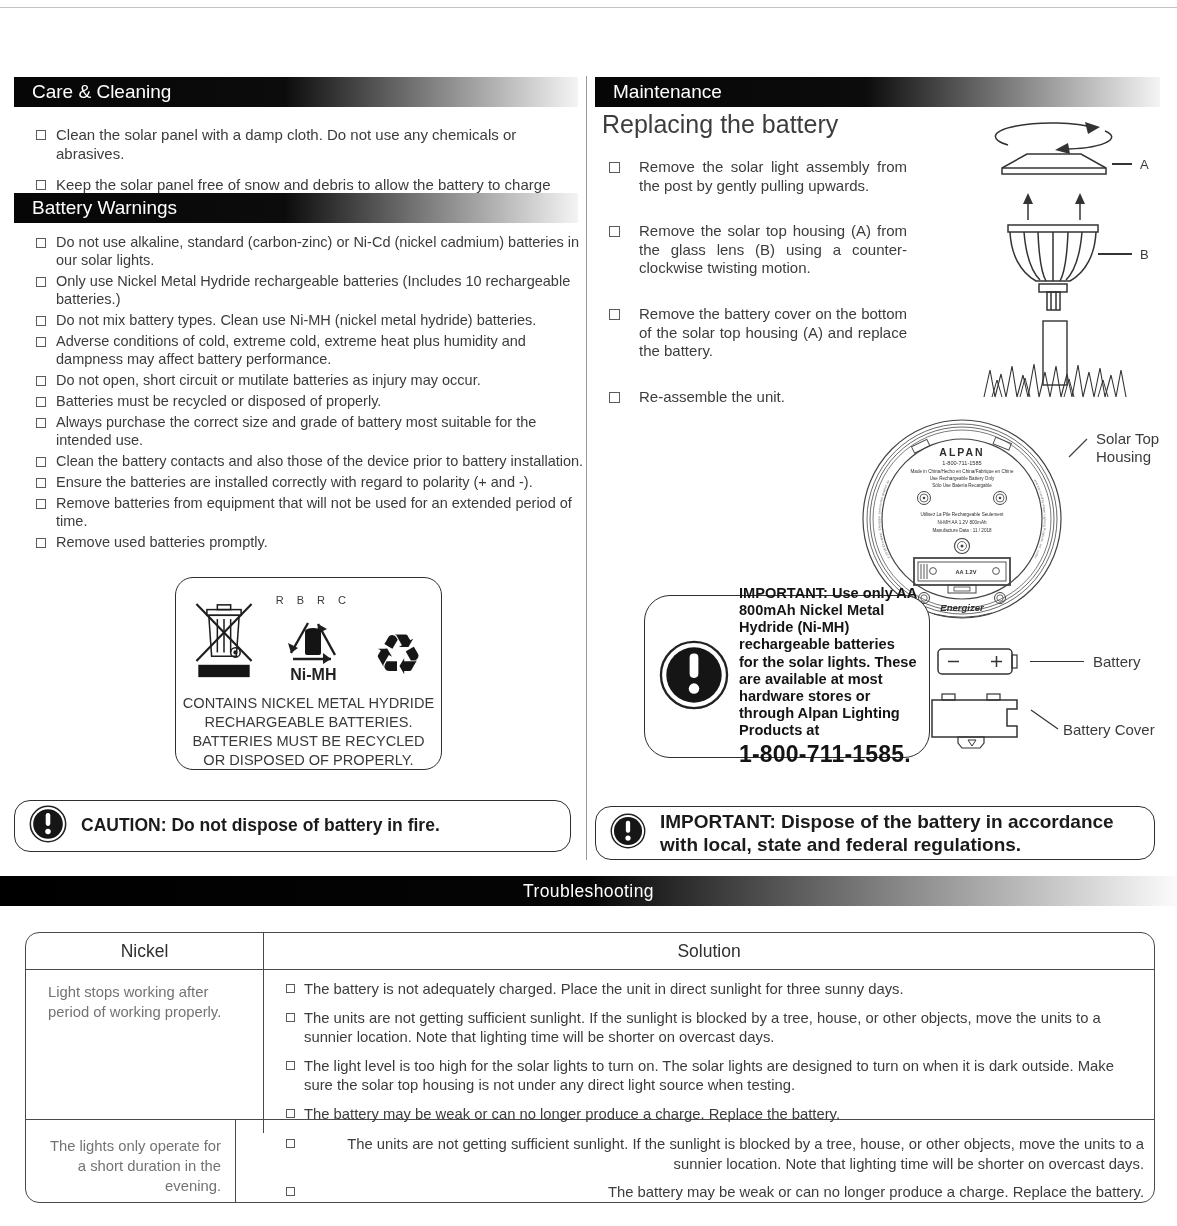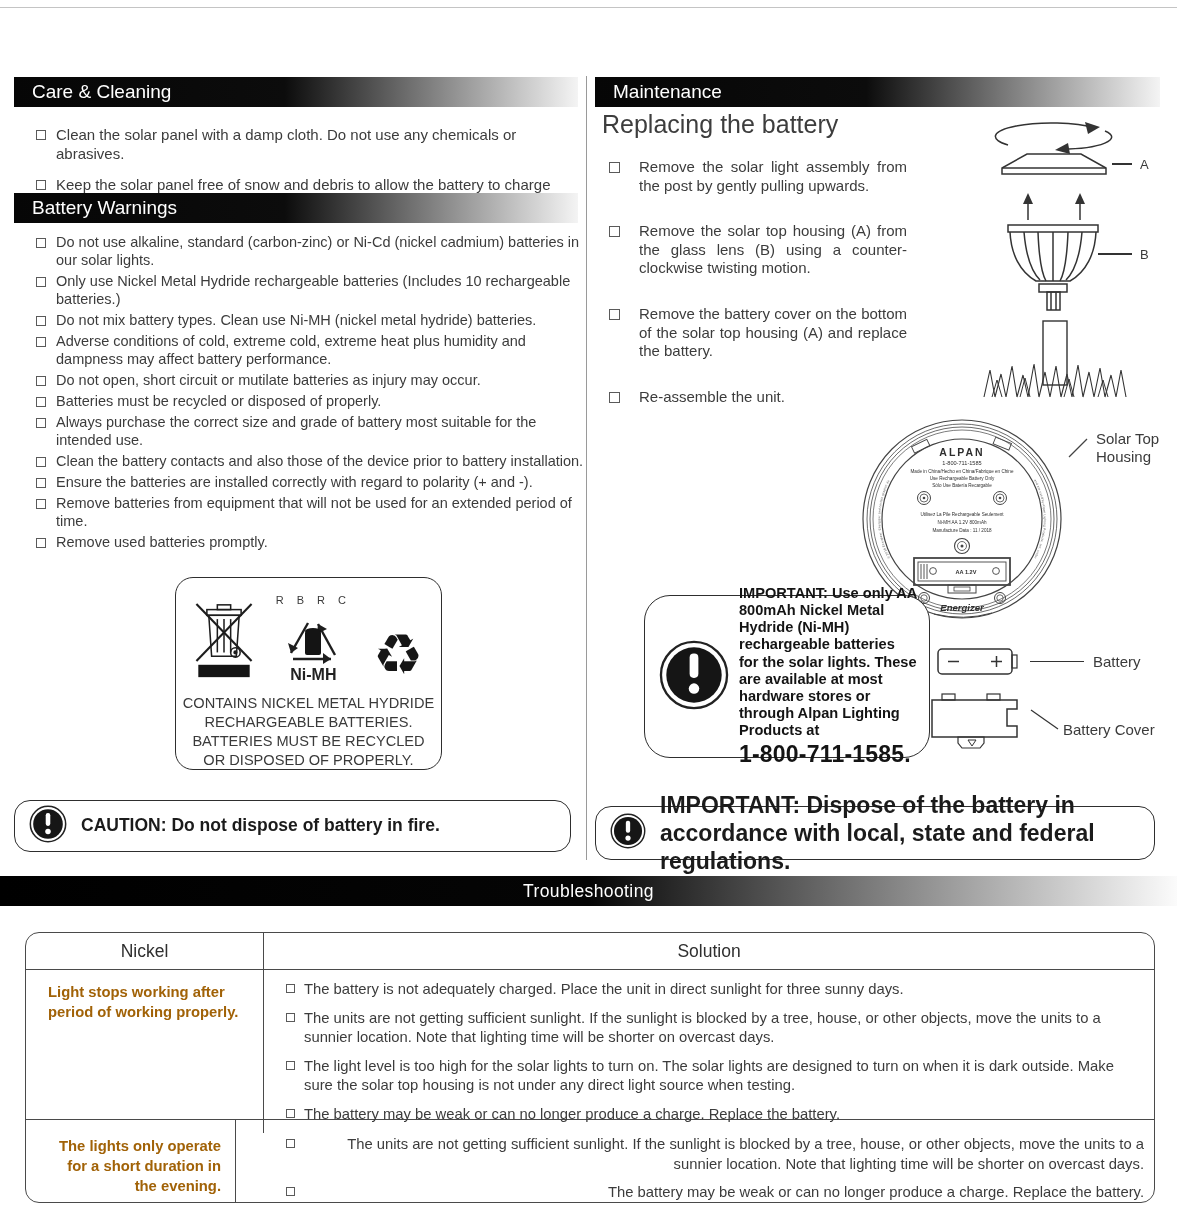--- a/index.html
+++ b/index.html
@@ -46,21 +46,21 @@
         background:linear-gradient(90deg,#000 0%,#050505 50%,#fbfbfb 100%);}
 
   .tstable{position:absolute;left:25px;top:932px;width:1130px;height:271px;
         border:1.5px solid #4a4a4a;border-radius:14px;box-sizing:border-box;overflow:hidden;background:#fff;}
   .trow{display:grid;grid-template-columns:238px 1fr;}
   .thead{height:36px;border-bottom:1.5px solid #4a4a4a;}
   .thead .cell{display:flex;align-items:center;justify-content:center;font-size:17.5px;color:#2f2f2f;}
   .cell-prob{border-right:1.5px solid #4a4a4a;box-sizing:border-box;}
   .tbody1{height:149px;border-bottom:1.5px solid #4a4a4a;}
   .tbody2{height:83px;text-align:right;}
-  .pcell{padding:13px 14px 0 22px;font-size:14.8px;line-height:1.35;color:#a16207;font-weight:bold;}
+  .pcell{padding:13px 14px 0 22px;font-size:14.8px;line-height:1.35;color:#737373;}
   .scell{padding:10px 10px 0 22px;}
   ul.sol{list-style:none;margin:0;padding:0;}
   ul.sol li{position:relative;padding-left:18px;font-size:14.8px;line-height:1.32;margin-bottom:9px;color:#3c3c3c;}
   ul.sol li::before{content:"";position:absolute;left:0;top:4px;width:7px;height:7px;border:1.2px solid #5a5a5a;}
 
   svg text{font-family:"Liberation Sans",sans-serif;}
 </style>
 </head>
 <body>
 
@@ -296,21 +296,21 @@
 
   <div class="alertbox" style="left:595px;top:806px;width:560px;height:54px;">
     <span>
       <svg width="36" height="36" viewBox="0 0 40 40">
         <circle cx="20" cy="20" r="18.6" fill="none" stroke="#222" stroke-width="1.6"></circle>
         <circle cx="20" cy="20" r="15.6" fill="#161616"></circle>
         <rect x="17.6" y="8.5" width="4.8" height="13.5" rx="2.2" fill="#fff"></rect>
         <circle cx="20" cy="27.8" r="2.9" fill="#fff"></circle>
       </svg>
     </span>
-    <span class="atext" style="font-size:23px;width:480px;">IMPORTANT: Dispose of the battery in accordance with local, state and federal regulations.</span>
+    <span class="atext" style="font-size:19px;width:480px;">IMPORTANT: Dispose of the battery in accordance with local, state and federal regulations.</span>
   </div>
 
   <div class="tband">
     <span>Troubleshooting</span>
   </div>
 
   <div class="tstable">
     <div class="trow thead">
       <div class="cell cell-prob">Nickel</div>
       <div class="cell">Solution</div>

